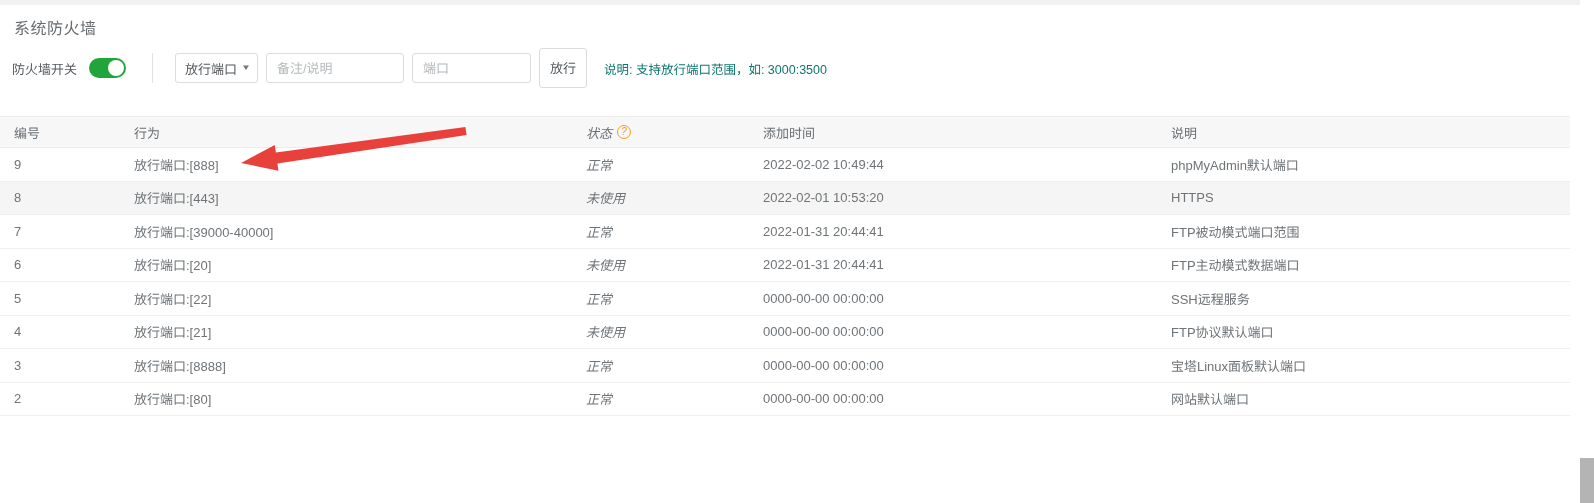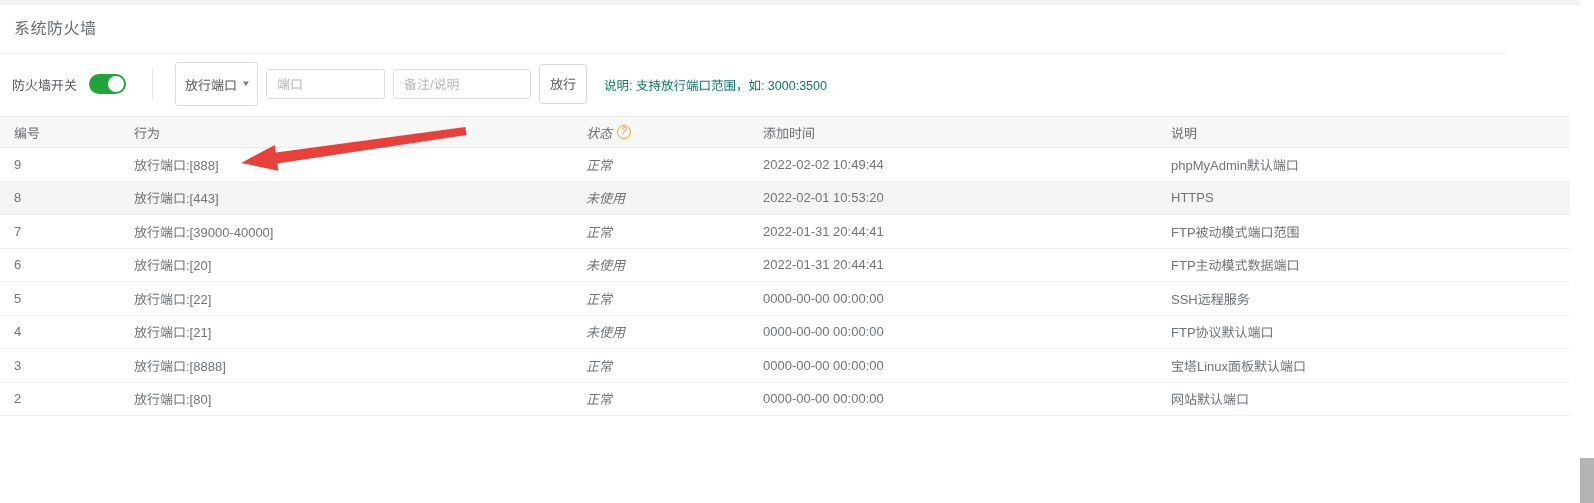--- a/index.html
+++ b/index.html
@@ -42,21 +42,21 @@
     margin-left: 14px;
     font-size: 16px;
     color: #666b6f;
     letter-spacing: .5px;
     line-height: 1;
   }
 
   
   .toolbar {
     position: absolute;
-    left: 0; top: 55px;
+    left: 0; top: 39px;
     width: 1594px; height: 58px;
     background: #ffffff;
     display: flex;
     align-items: center;
     padding-left: 12px;
   }
 
   .fw-switch-label {
     font-size: 13px;
     color: #555a5e;
@@ -82,21 +82,21 @@
 
   .vdivider {
     width: 1px;
     height: 30px;
     background: #e2e2e2;
     margin: 0 22px 0 26px;
     flex: 0 0 auto;
   }
 
   .select-box {
-    height: 44px;
+    height: 30px;
     min-width: 74px;
     border: 1px solid #dcdcdc;
     border-radius: 3px;
     background: #ffffff;
     display: flex;
     align-items: center;
     padding: 0 7px 0 9px;
     font-size: 13px;
     color: #555a5e;
     cursor: pointer;
@@ -257,23 +257,23 @@
       <span class="knob"></span>
     </span>
 
     <span class="vdivider"></span>
 
     <div class="select-box">
       <span>放行端口</span>
       <span class="caret">▼</span>
     </div>
 
+    <input class="txt-input input-note" type="text" placeholder="备注/说明" style="">
+
     <input class="txt-input input-port" type="text" placeholder="端口" style="">
-
-    <input class="txt-input input-note" type="text" placeholder="备注/说明" style="">
 
     <button class="btn-allow">放行</button>
 
     <span class="hint">说明: 支持放行端口范围，如: 3000:3500</span>
   </div>
 
   <div class="table-wrap">
     <table class="fw-table">
       <colgroup>
         <col class="col-id">

